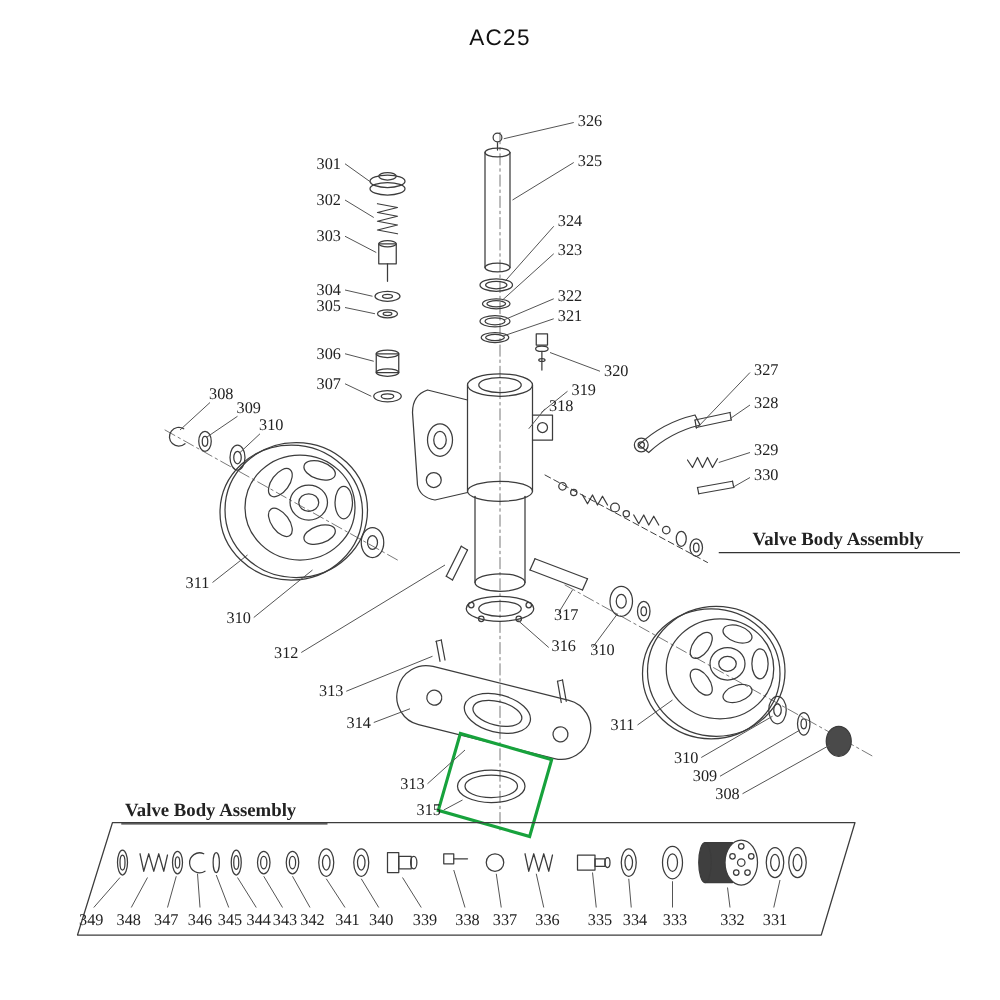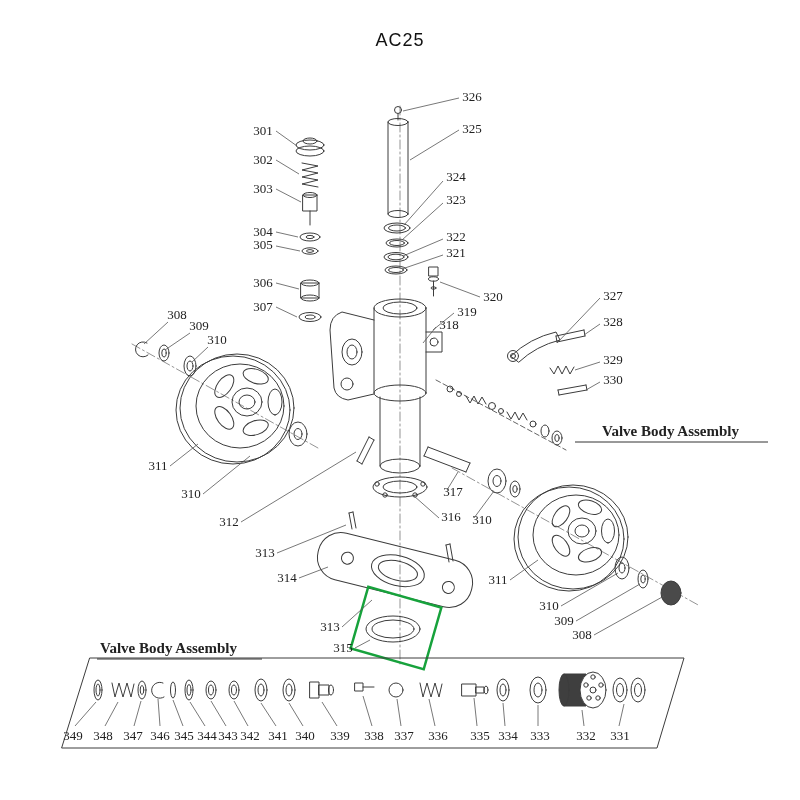--- a/index.html
+++ b/index.html
@@ -1,18 +1,18 @@
 <!DOCTYPE html>
 <html><head>
 <meta charset="utf-8">
 <style>
   html,body{margin:0;padding:0;background:#fff;}
   .page{position:relative;width:800px;height:800px;background:#ffffff;overflow:hidden;
         font-family:"Liberation Sans",sans-serif;}
-  .title{position:absolute;top:30px;left:0;width:100%;text-align:center;
+  .title{position:absolute;top:20px;left:0;width:100%;text-align:center;
          font-size:18px;color:#111;letter-spacing:1px;}
   svg{position:absolute;top:0;left:0;}
   .art{stroke:#3c3c3c;fill:none;stroke-width:1;stroke-linecap:round;stroke-linejoin:round;}
   .dashed{stroke-dasharray:5 3;stroke-width:.8;}
   .dashdot{stroke-dasharray:9 3 2 3;stroke-width:.7;stroke:#666;}
   .leader{stroke:#555;stroke-width:.8;fill:none;}
   .part-num{font-family:"Liberation Serif",serif;font-size:13px;fill:#222;
             text-anchor:middle;stroke:none;}
   .assembly-label{font-family:"Liberation Serif",serif;font-size:15px;font-weight:bold;
                   fill:#222;text-anchor:start;stroke:none;}

